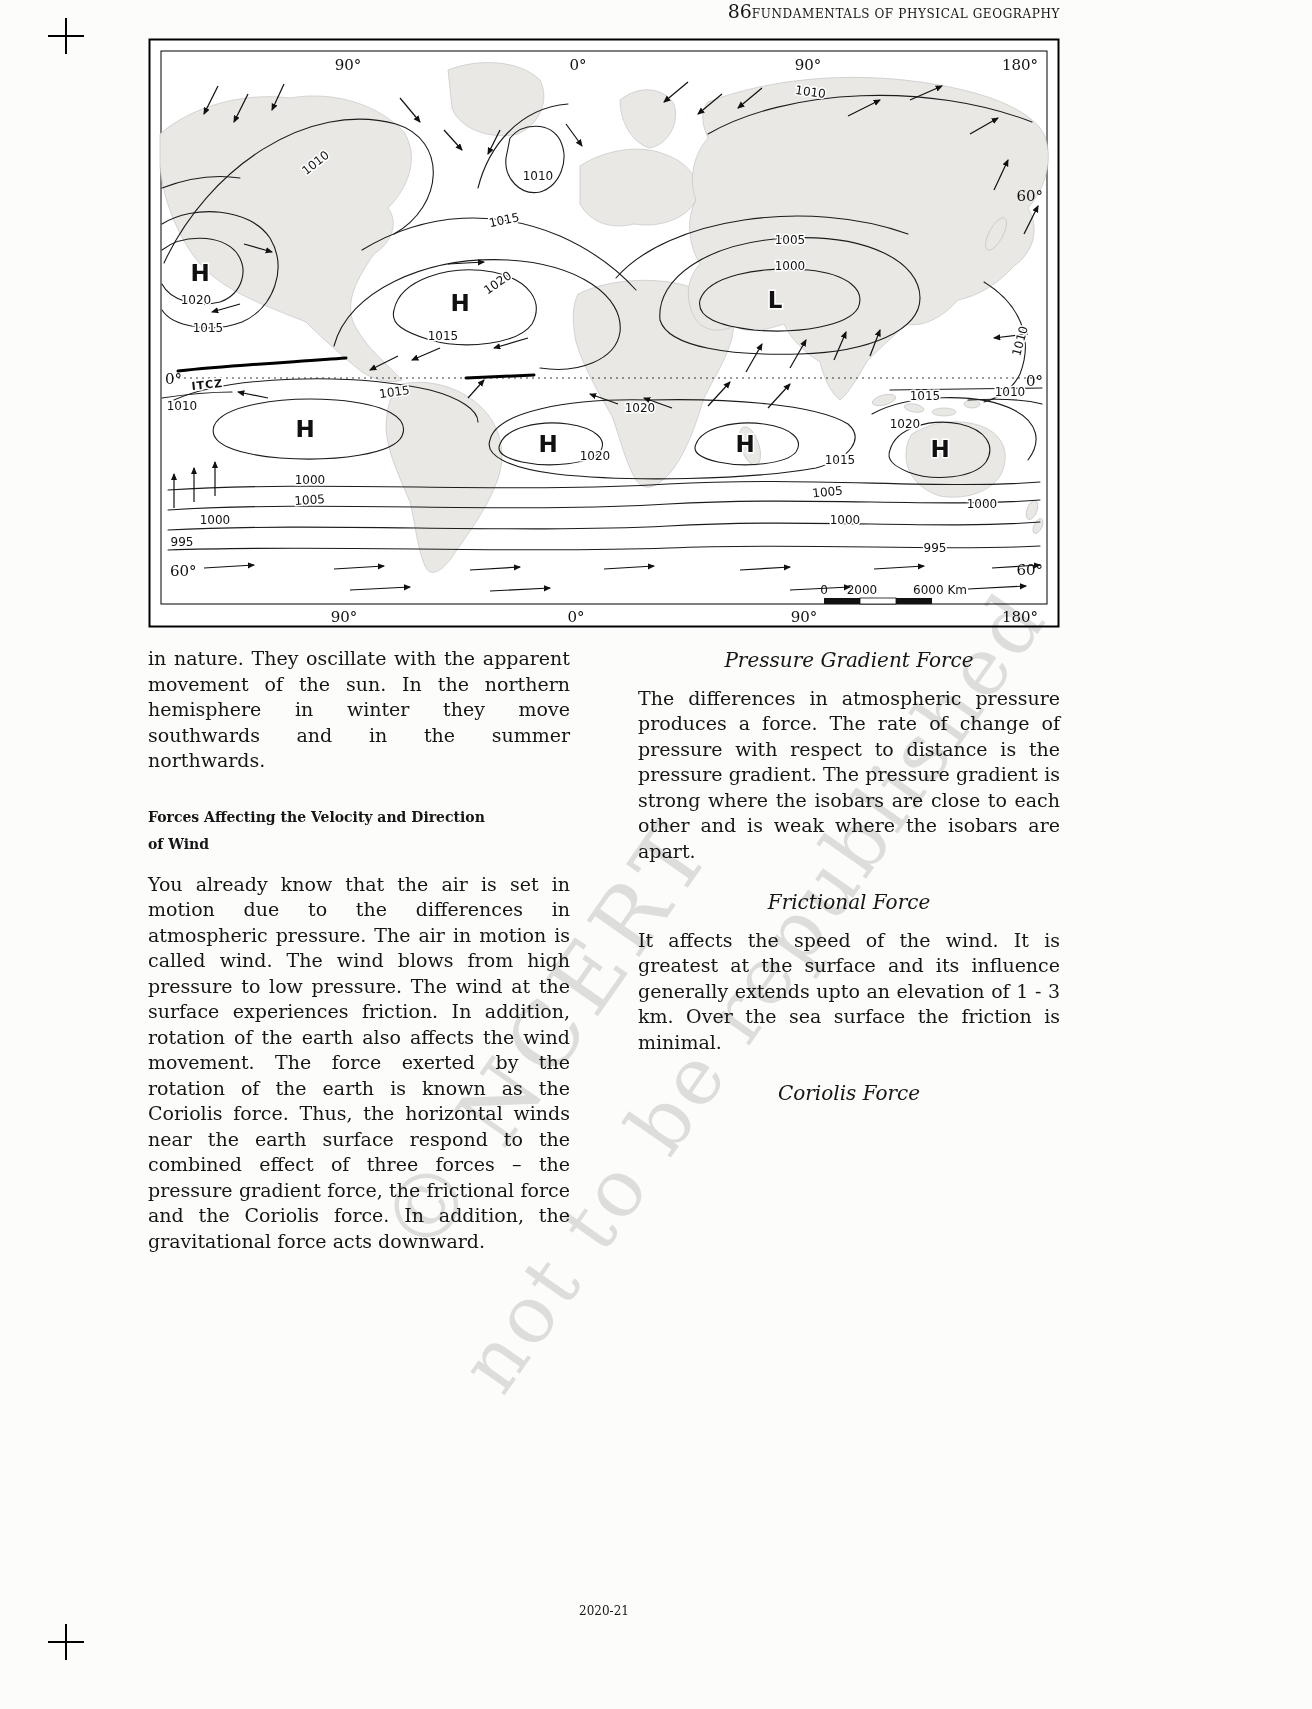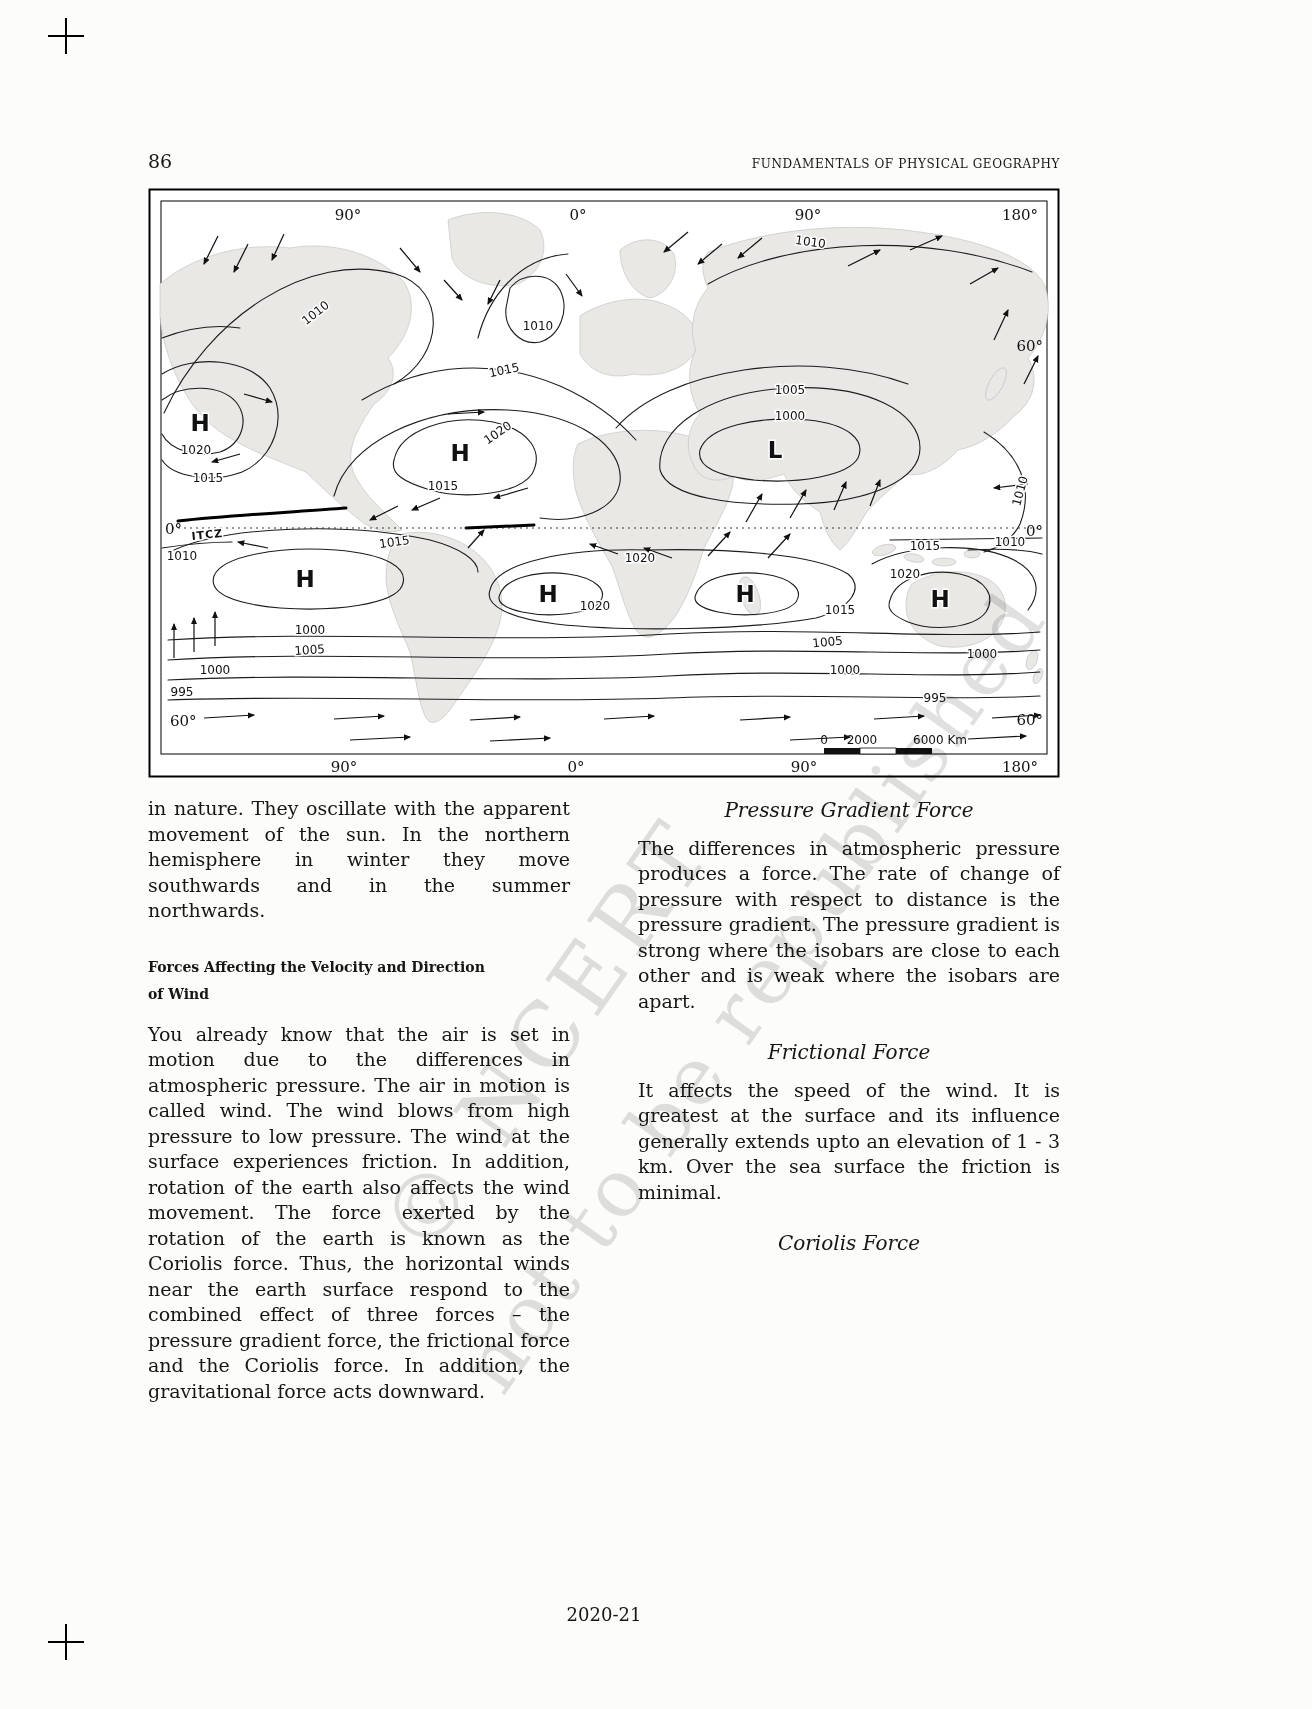--- a/index.html
+++ b/index.html
@@ -1,32 +1,32 @@
 <!DOCTYPE html>
 <html><head>
 <meta charset="utf-8">
 <style>
   html,body{margin:0;padding:0}
   body{width:1312px;height:1709px;position:relative;background:#fcfcfb;overflow:hidden;
        font-family:"DejaVu Serif",serif;color:#161616}
   .content{position:absolute;left:148px;top:0;width:912px}
-  .runhead{display:flex;justify-content:space-between;align-items:baseline;margin-top:150px}
+  .runhead{display:flex;justify-content:flex-end;align-items:baseline;}
   .pagenum{font-size:19px}
   .runtitle{font-size:12px;letter-spacing:.6px}
   figure{margin:16px 0 0 0}
   .map-frame{width:912px;height:590px;background:#fff}
   .caption{text-align:center;font-weight:bold;font-size:18px;margin-top:16px}
   .columns{display:flex;gap:68px;margin-top:18px}
   .col{flex:1;font-size:19px;line-height:25.5px;text-align:justify}
   .col p{margin:0}
   h3.heading{font-size:14px;line-height:27px;margin:30px 0 14px;max-width:345px;text-align:left}
   .sect{margin-top:26px}
   .sect:first-child{margin-top:2px}
   h4.subhead{font-size:20px;font-style:italic;font-weight:400;margin:0 0 12px;text-align:center}
-  .footer{position:absolute;left:148px;top:1604px;width:912px;text-align:center;font-size:18px}
+  .footer{position:absolute;left:148px;top:1604px;width:912px;text-align:center;font-size:12px}
   .wm{position:absolute;left:320px;top:1270px;transform:rotate(-55deg);transform-origin:0 0;
       pointer-events:none;z-index:4;color:rgba(0,0,0,.12);white-space:nowrap}
   .wm .l1{font-size:88px;letter-spacing:8px;padding-left:70px}
   .wm .l2{font-size:80px;letter-spacing:4px;margin-top:46px}
   .crop{position:absolute;width:36px;height:36px;pointer-events:none}
   .crop::before{content:"";position:absolute;left:17px;top:0;width:2px;height:36px;background:#000}
   .crop::after{content:"";position:absolute;top:17px;left:0;height:2px;width:36px;background:#000}
   .crop.tl{left:48px;top:18px}
   .crop.bl{left:48px;top:1624px}
   

